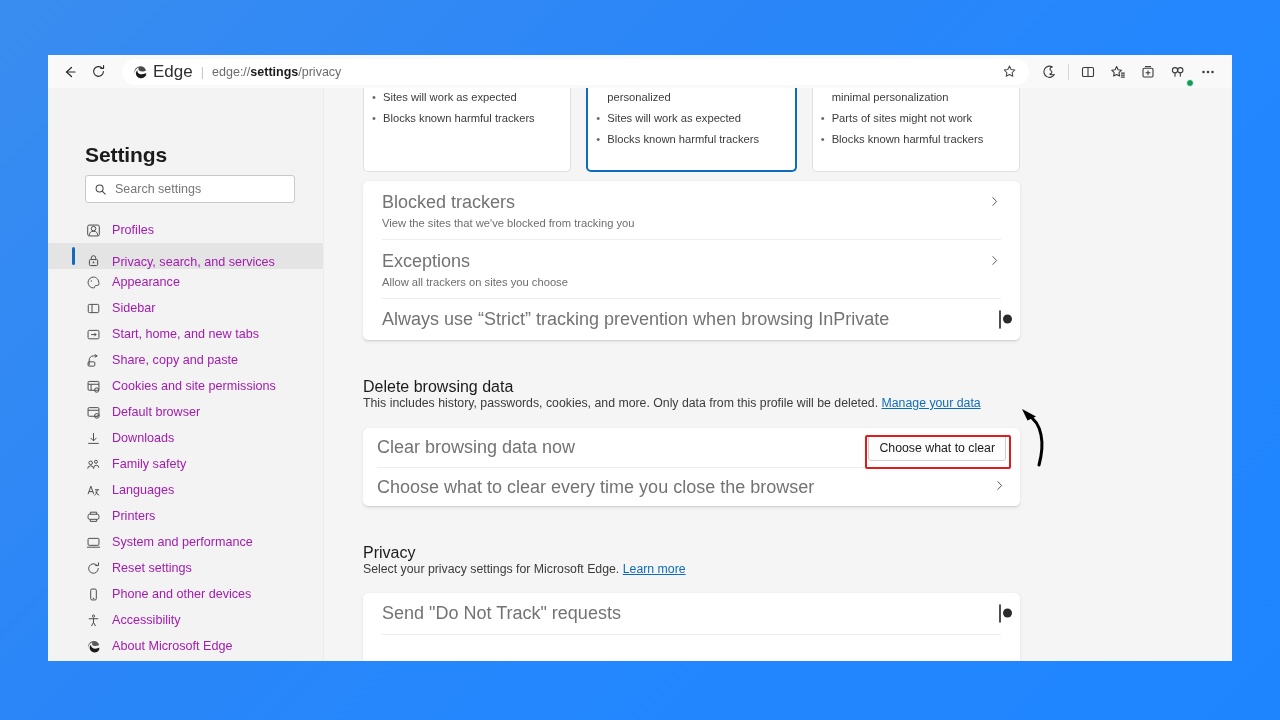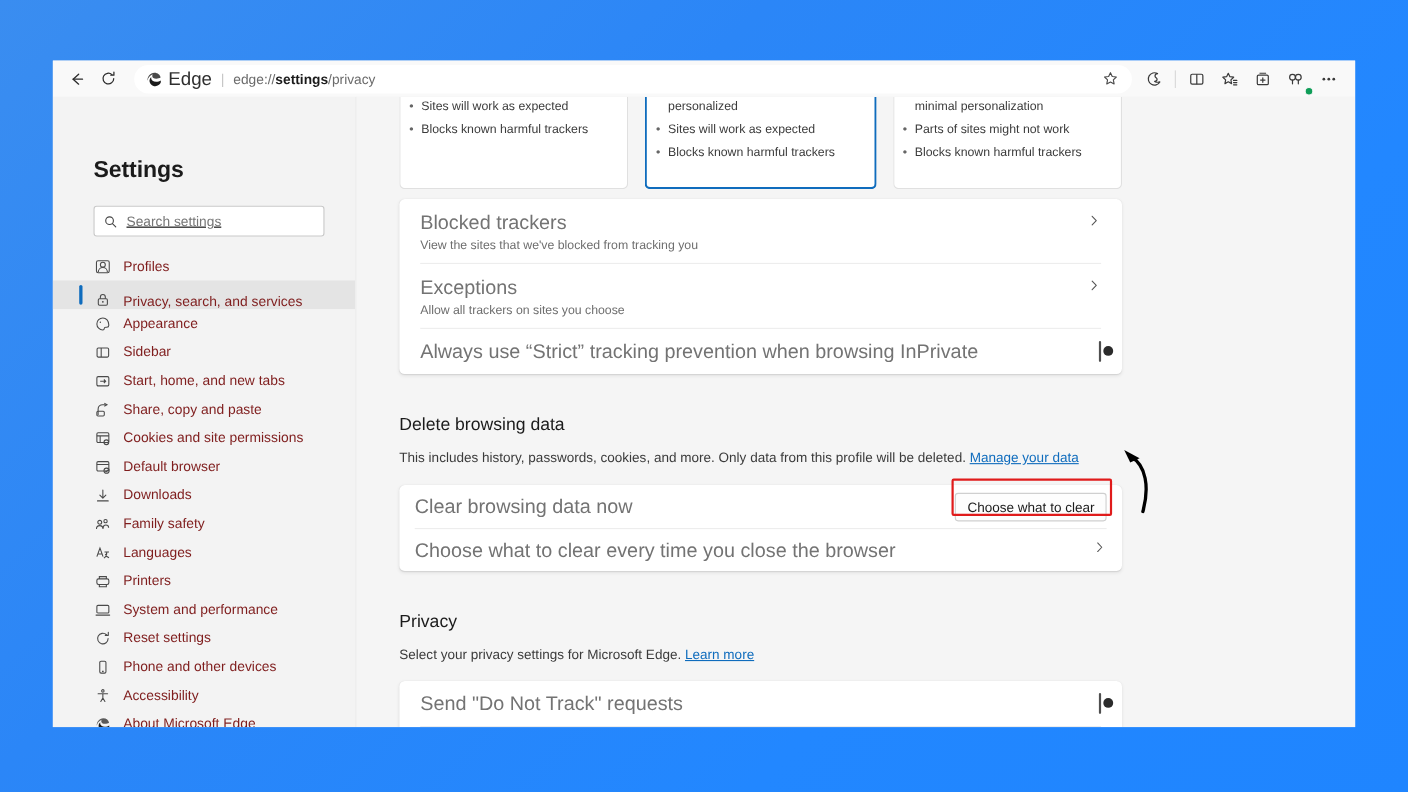--- a/index.html
+++ b/index.html
@@ -81,47 +81,46 @@
     background: #f3f3f3;
     padding-top: 0;
     position: relative;
   }
   #settings-title {
     font-size: 21px; font-weight: 700; color: #1b1b1b;
     padding: 55px 0 0 37px;
     letter-spacing: -0.1px;
   }
   #search-box {
-    margin: 20px 0 0 37px;
+    margin: 8px 0 0 37px;
     width: 210px; height: 28px;
     background: #ffffff;
     border: 1px solid #c9c9c9;
     border-radius: 3px;
     display: flex; align-items: center;
     padding: 0 8px;
-    text-decoration: underline;
   }
   #search-box .sb-icon { margin-right: 8px; color: #444; display:flex; }
   #search-placeholder { font-size: 12.5px; color: #767676; }
 
   #nav-list { margin-top: 14px; }
   .nav-item {
     height: 26px;
     display: flex; align-items: center;
     padding-left: 37px;
     position: relative;
     color: #1b1b1b;
   }
   .nav-item .nav-icon {
     width: 17px; height: 17px; flex: 0 0 17px;
     display: flex; align-items: center; justify-content: center;
     color: #4a4a4a; margin-right: 10px;
   }
   .nav-item .nav-label {
-    font-size: 12.6px; color: #7f1d1d; white-space: nowrap;
+    font-size: 12.6px; color: #a21caf; white-space: nowrap;
   }
   .nav-item.selected { background: #e4e4e4; align-items: flex-end; }
   .nav-item.selected::before {
     content: ""; position: absolute; left: 24px; top: 4px;
     width: 3px; height: 18px; border-radius: 2px; background: #0f6cbd;
   }
 
   
   #content {
     flex: 1 1 auto;
@@ -197,21 +196,21 @@
     width: 9px; height: 9px; border-radius: 50%; background: #2b2b2b;
   }
   .toggle-wrap { margin-left: auto; }
 
   
   .section-h {
     font-size: 16px; font-weight: 400; color: #1b1b1b;
     margin-top: 38px;
   }
   .section-desc {
-    font-size: 12.3px; color: #3b3b3b; margin-top: 13px;
+    font-size: 12.3px; color: #3b3b3b; 
   }
   .section-desc a { color: #0f6cbd; text-decoration: underline; }
 
   #delete-card { margin-top: 18px; padding: 0 14px 0 14px; }
   #delete-card .srow { min-height: 39px; }
 
   #choose-btn {
     margin-left: auto;
     height: 26px; padding: 0 10px;
     background: #fdfdfd;

